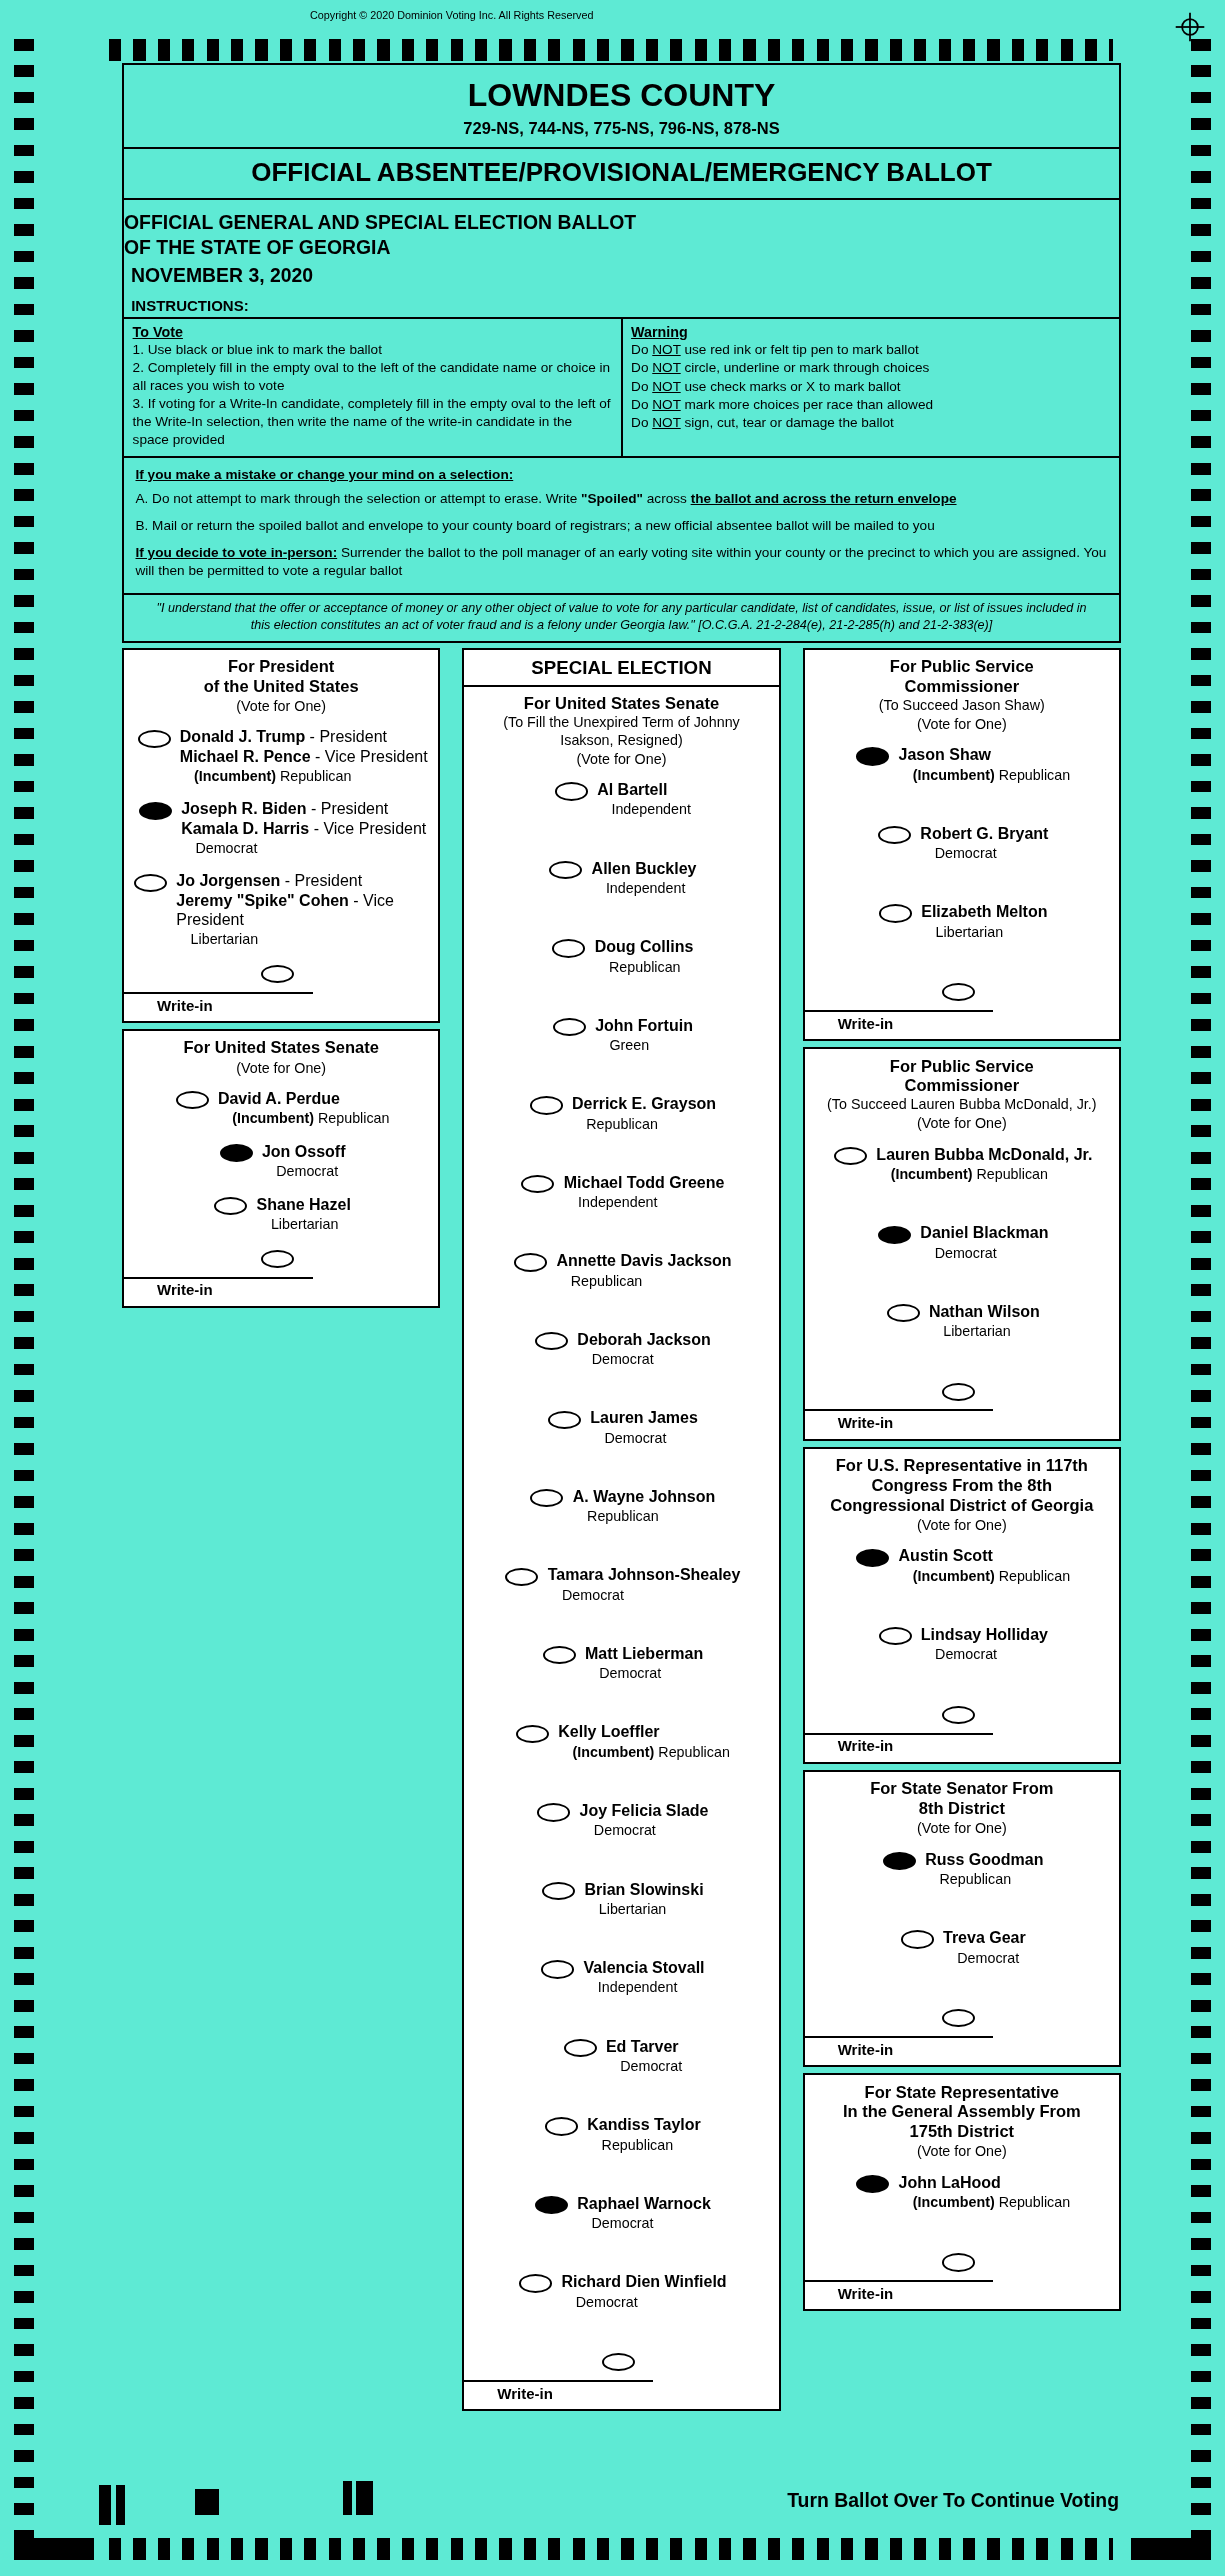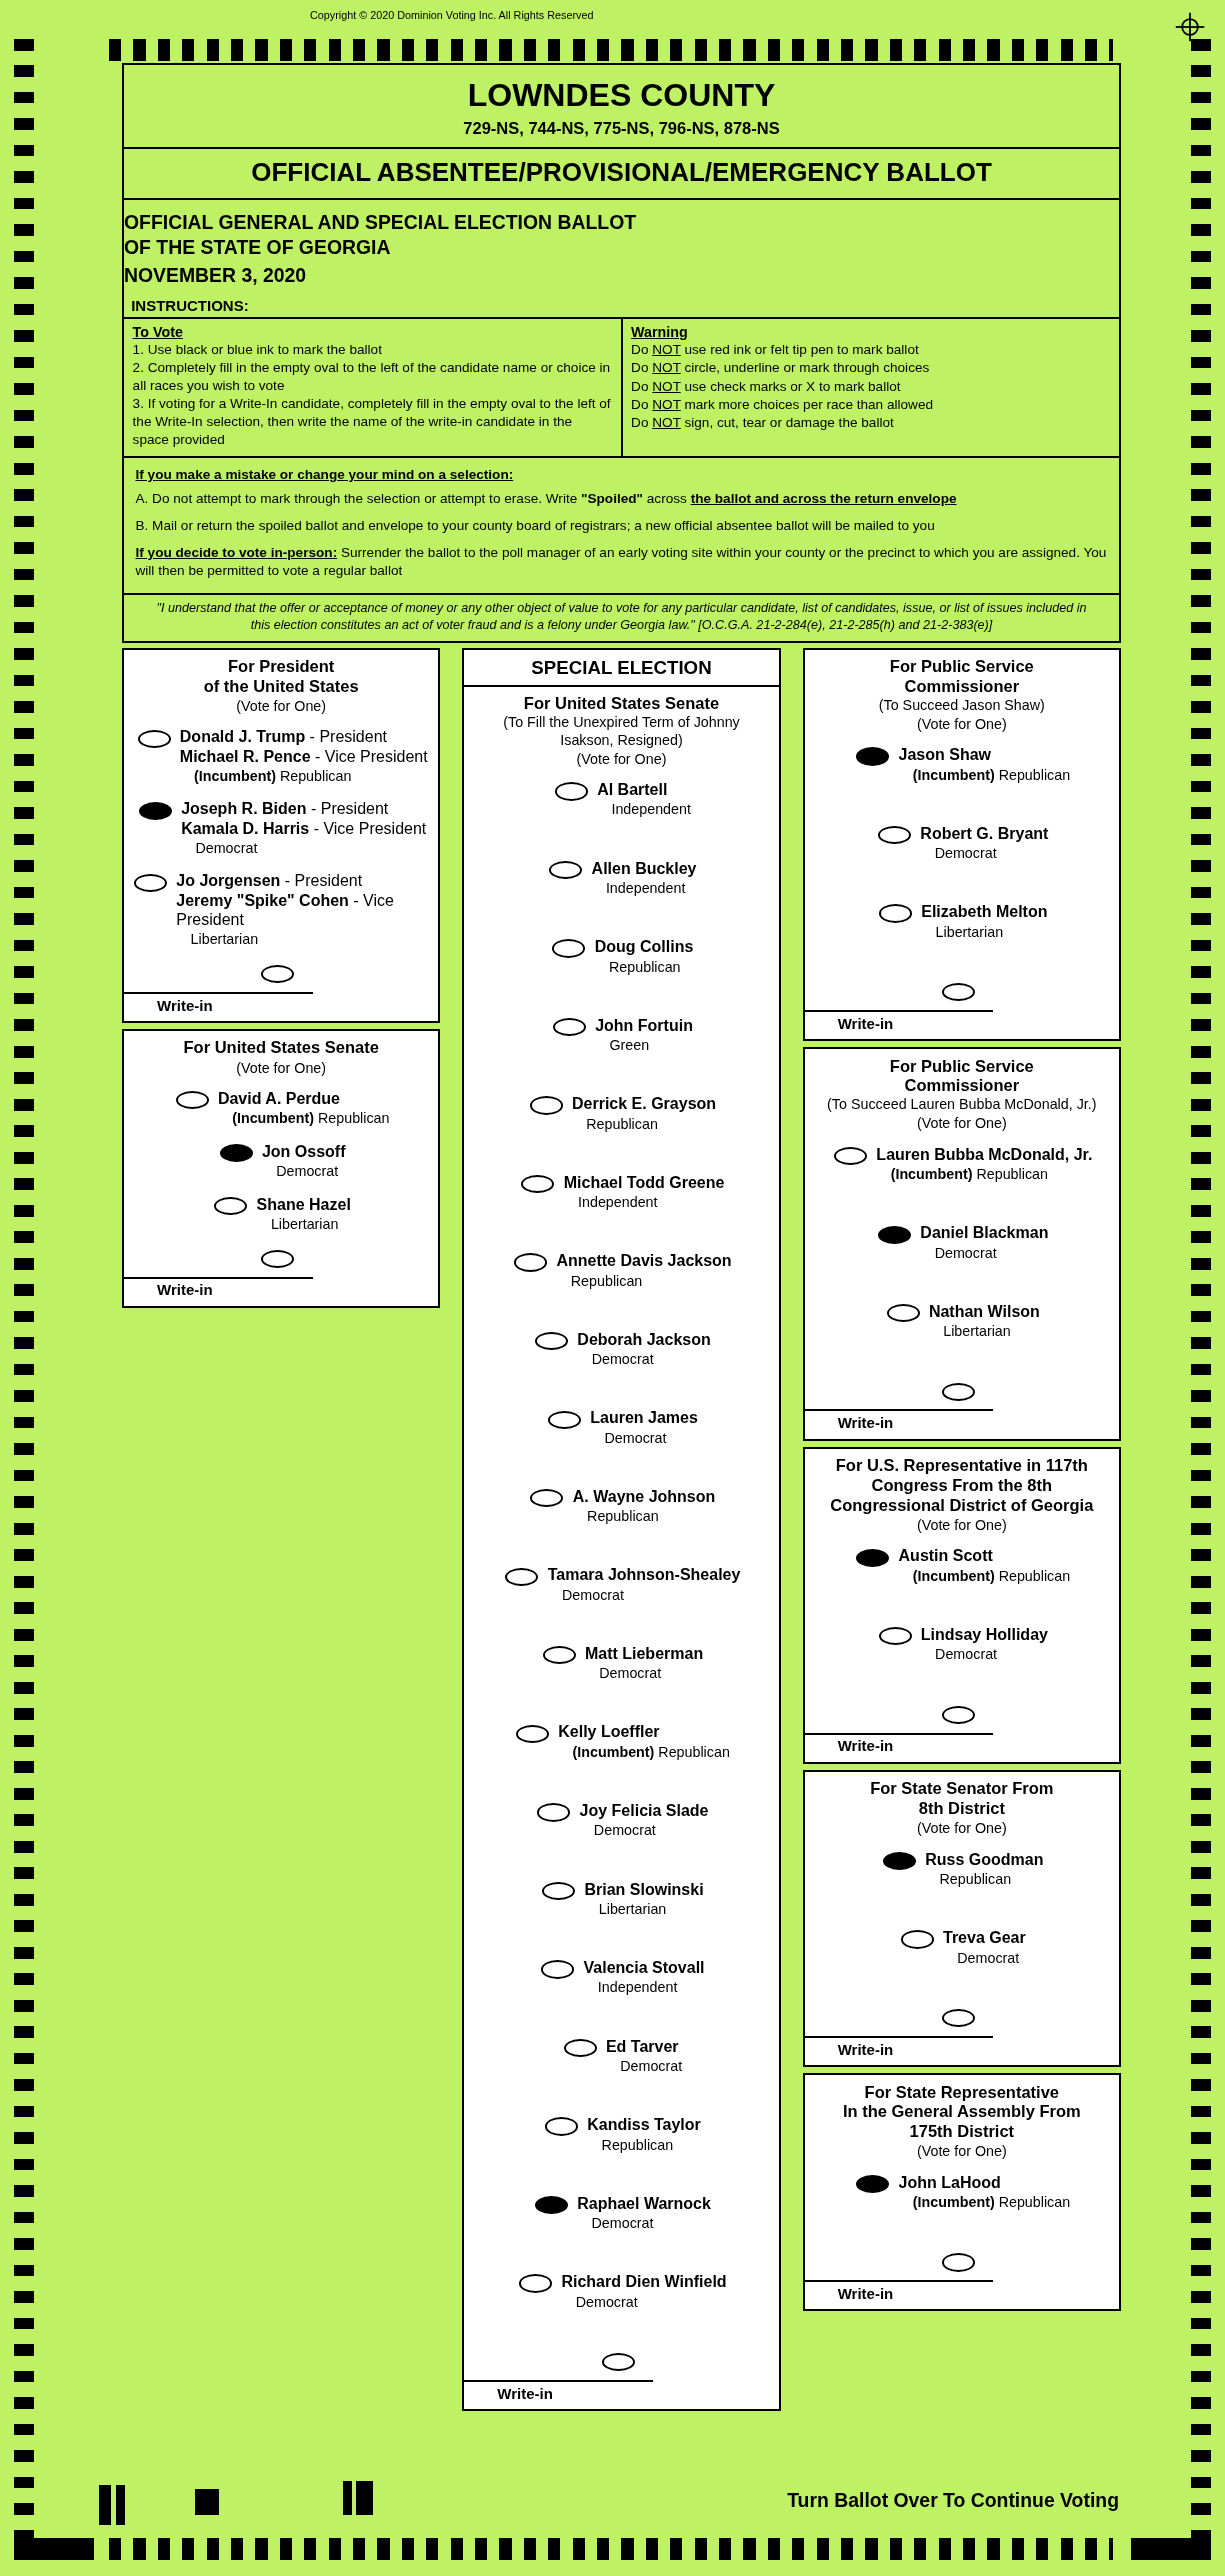--- a/index.html
+++ b/index.html
@@ -1,16 +1,16 @@
 <!DOCTYPE html>
 <html style="font-size:11.5px"><head>
 <meta charset="utf-8">
 <style>
   html,body{margin:0;padding:0;background:#fff;}
-  .page{position:relative;width:1225px;height:2576px;background:#bef264;color:#000;
+  .page{position:relative;width:1225px;height:2576px;background:#5eead4;color:#000;
         font-family:"Liberation Sans",sans-serif;overflow:hidden;}
   .b{font-weight:bold;}
   .u{text-decoration:underline;}
 
   .copyright{position:absolute;left:310px;top:8.6px;font-size:10.8px;}
   .crosshair{position:absolute;left:1175px;top:11.5px;}
 
   .timing{position:absolute;}
   .timing-top{left:109px;top:39px;width:1004px;height:21.5px;
     background:repeating-linear-gradient(to right,#000 0 12.2px,transparent 12.2px 24.4px);}
@@ -26,21 +26,21 @@
 
   .content{position:absolute;left:122px;top:63px;width:999px;}
 
   .header-box{border:2.2px solid #000;}
   .county-block{text-align:center;padding:11.5px 0 8.6px;border-bottom:2.2px solid #000;}
   .county-title{font-size:32px;font-weight:bold;}
   .county-codes{font-size:16.5px;font-weight:bold;margin-top:5.7px;}
   .ballot-type{font-size:26px;font-weight:bold;text-align:center;padding:8.6px 0 10px;border-bottom:2.2px solid #000;}
   .election-block{text-align:left;padding:10px 0 4.3px;}
   .election-line{font-size:19.4px;font-weight:bold;line-height:1.25;}
-  .election-date{margin-top:4.3px;}
+  .election-date{margin-top:4.3px;padding-left:7px;}
   .instructions-label{font-size:15px;font-weight:bold;padding:5.7px 7.2px 2.9px;}
   .instr-box{display:flex;border-top:2.2px solid #000;border-bottom:2.2px solid #000;}
   .instr-cell{flex:1;padding:4.3px 8.6px 7.2px;font-size:13.6px;}
   .instr-cell + .instr-cell{border-left:2.2px solid #000;}
   .instr-cell-title{font-weight:bold;text-decoration:underline;font-size:14.3px;margin-bottom:1.4px;}
   .instr-item{line-height:1.3;margin:0.7px 0;}
   .mistake-block{padding:8.6px 11.5px 2.9px;font-size:13.6px;}
   .mistake-title{font-weight:bold;text-decoration:underline;margin-bottom:8.6px;}
   .mistake-item{margin-bottom:8.6px;line-height:1.3;}
   .in-person{padding:1.4px 0 10px;line-height:1.3;}

